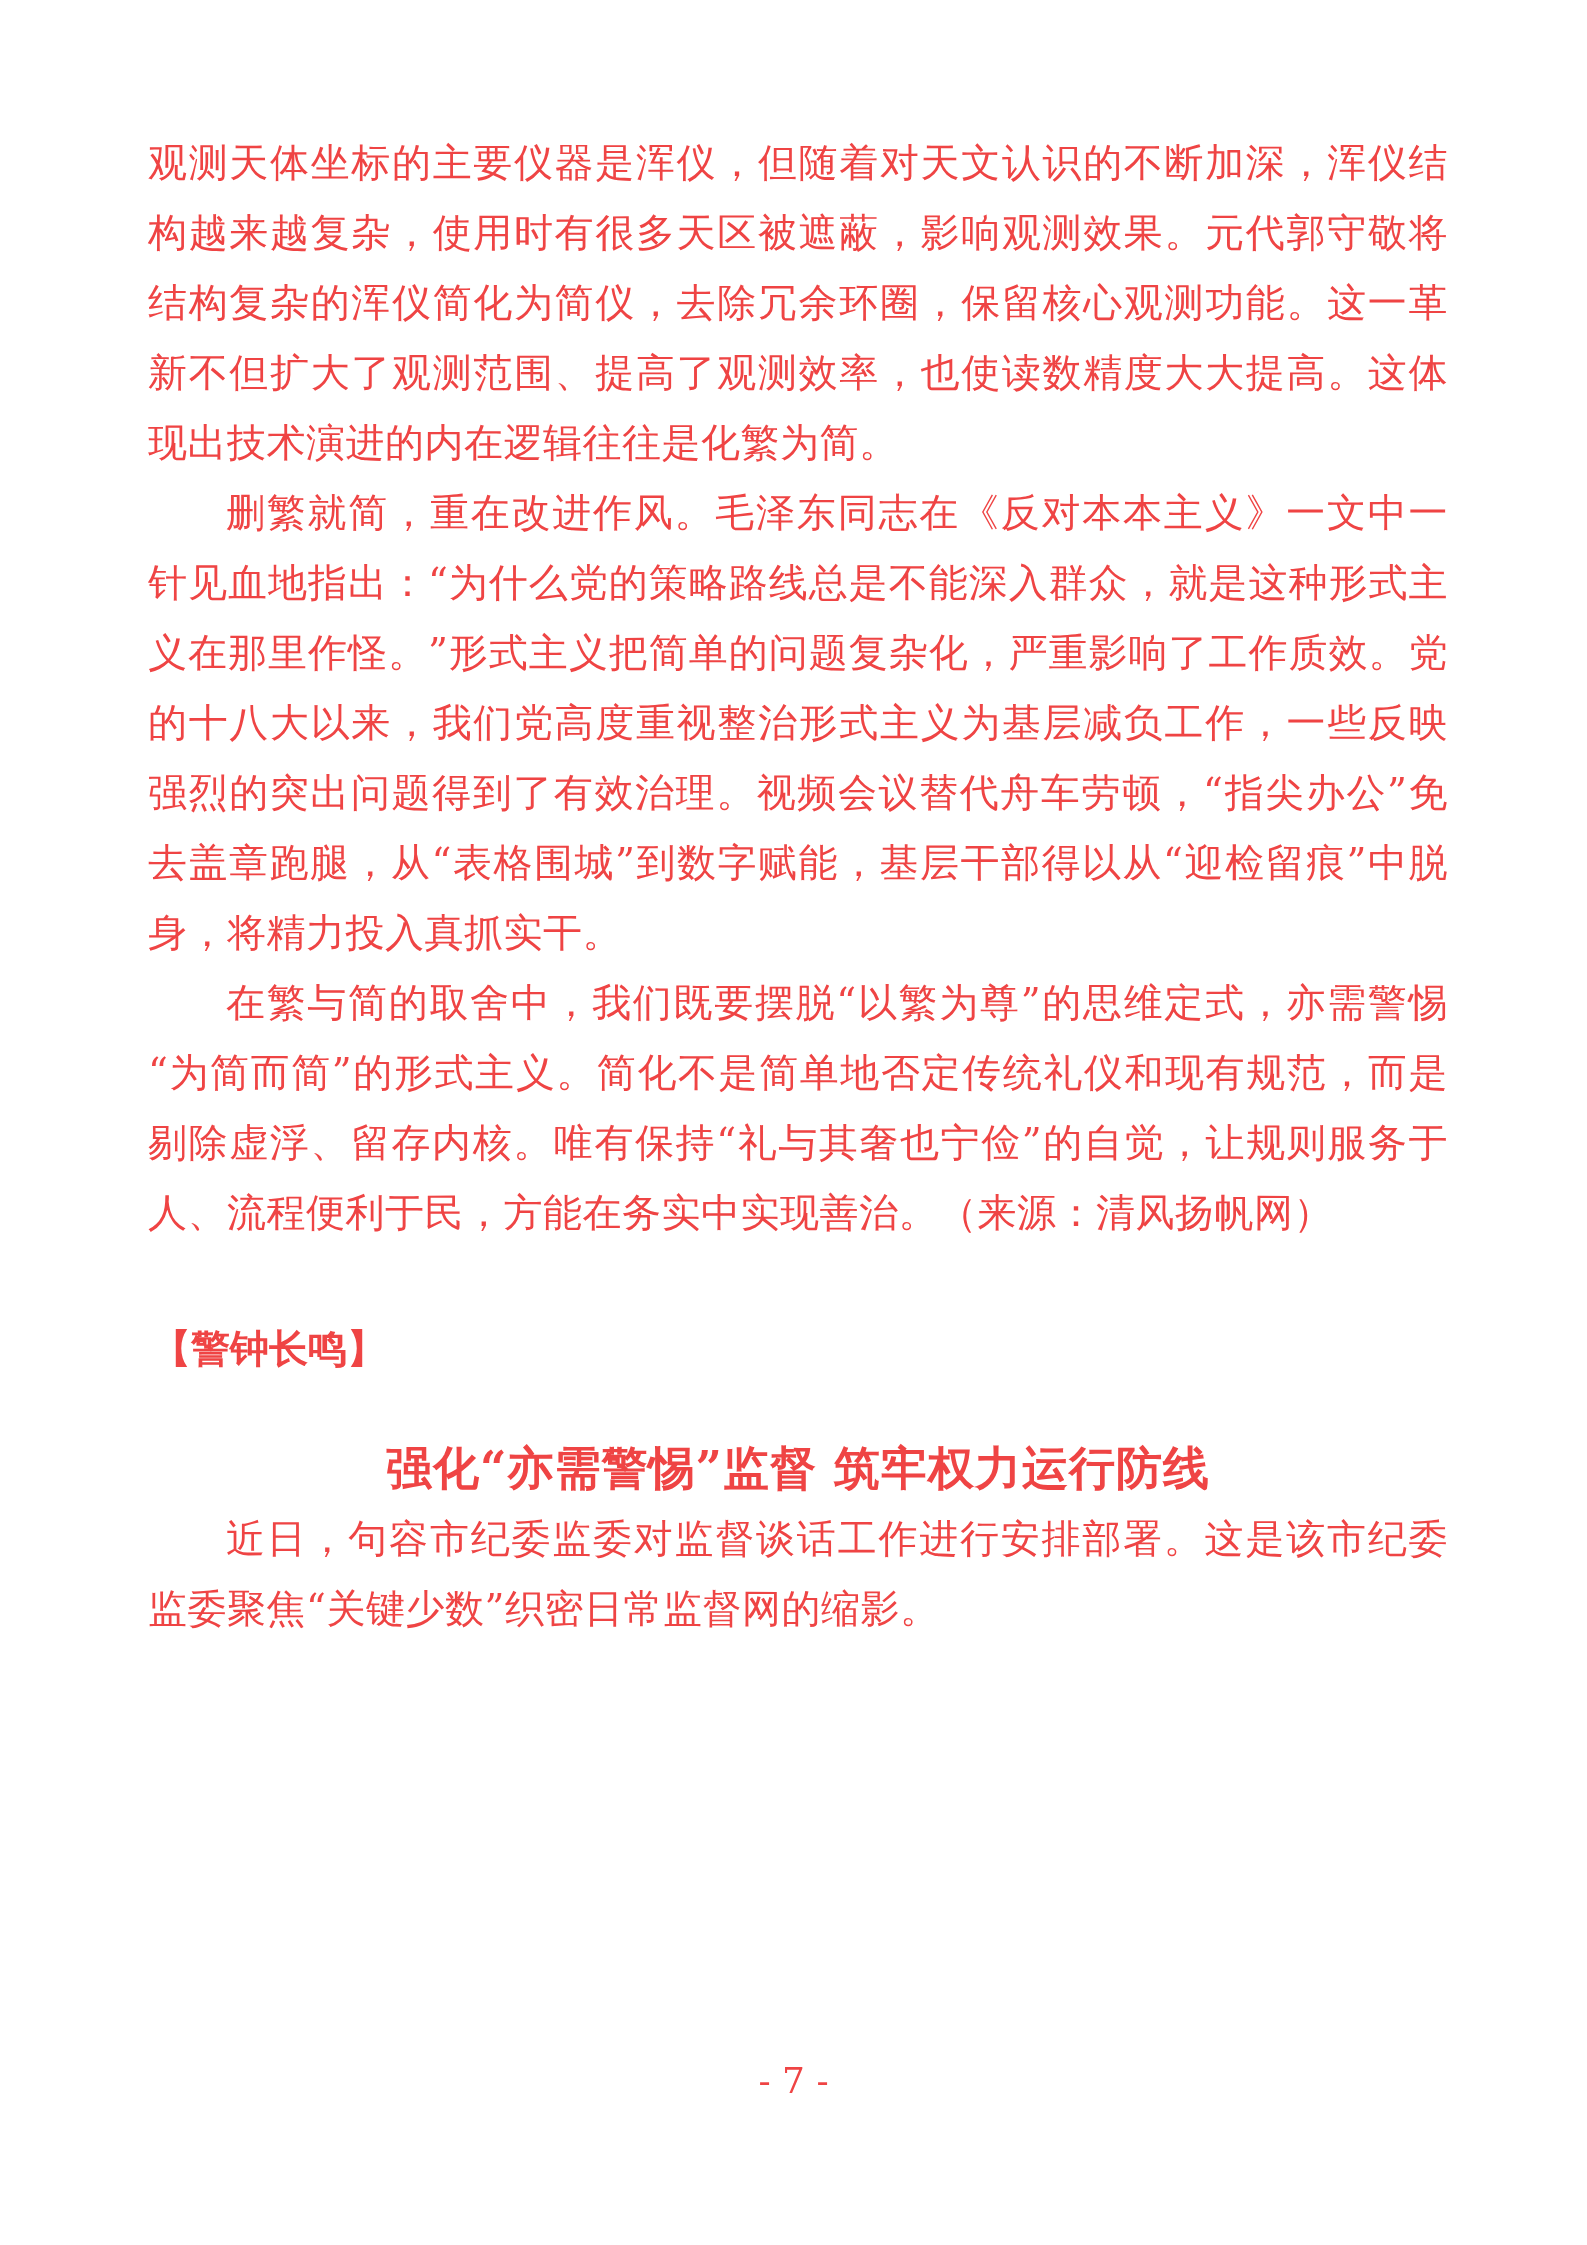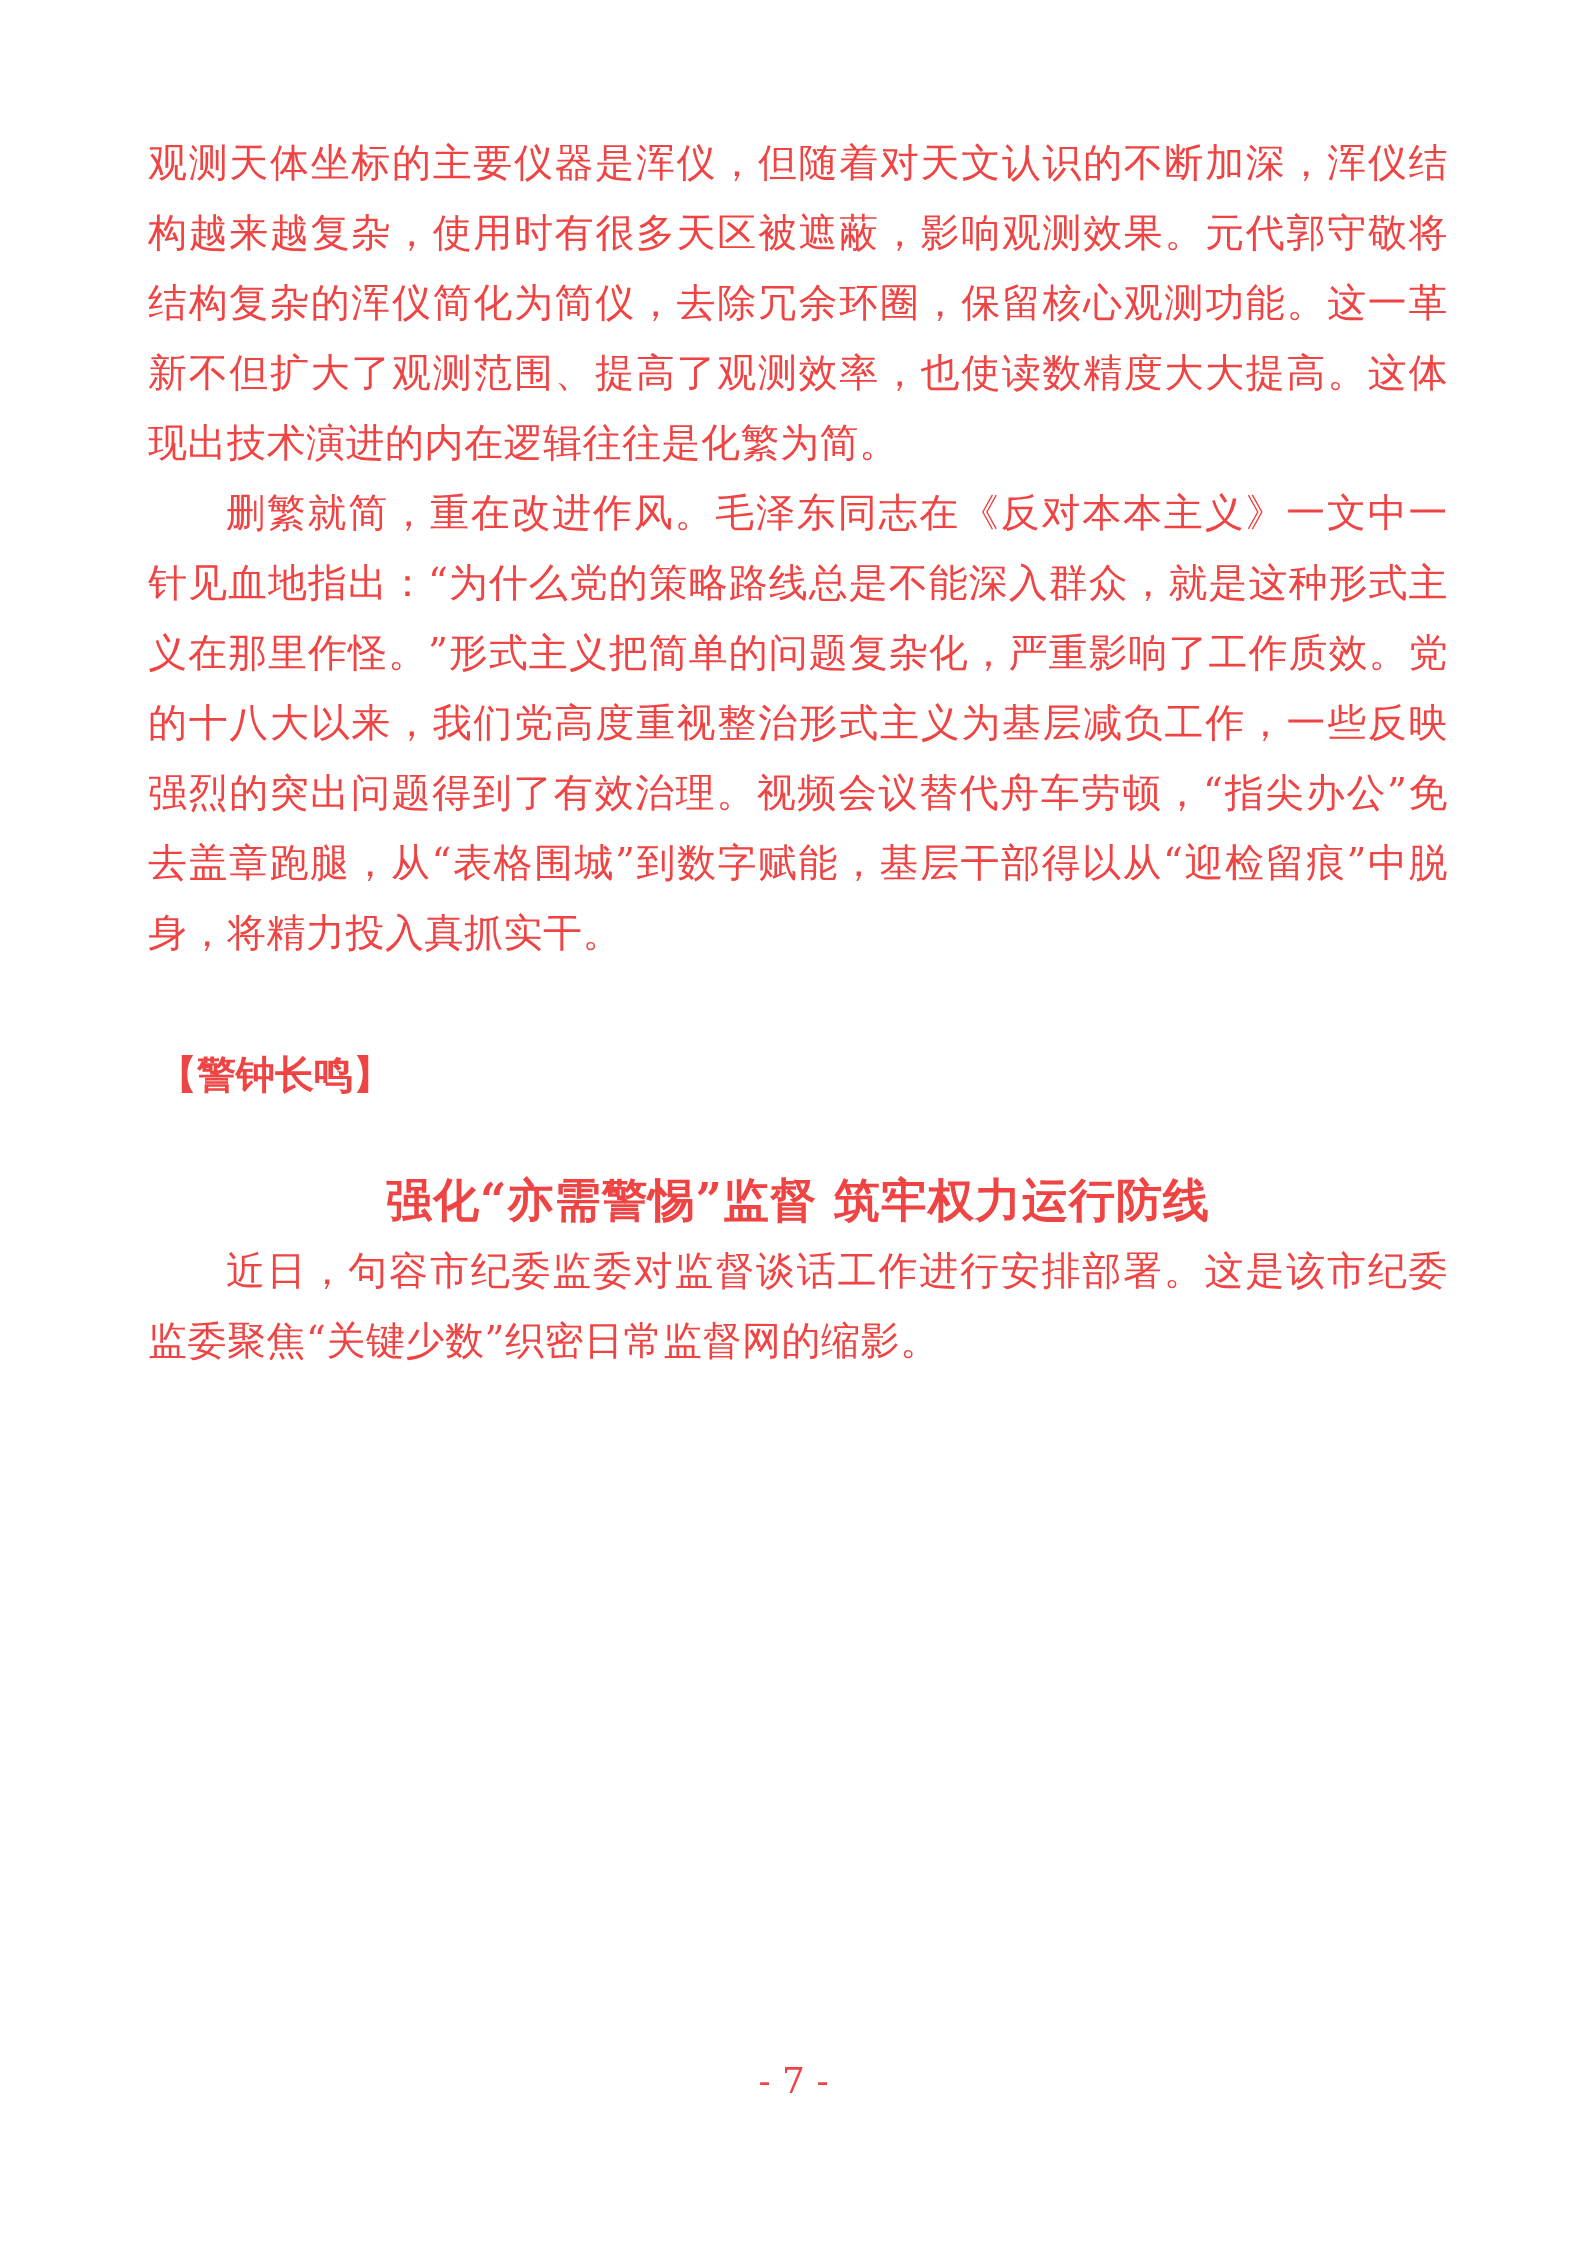--- a/index.html
+++ b/index.html
@@ -30,21 +30,21 @@
     line-height: 70px;
     text-align: justify;
     text-justify: inter-ideograph;
     letter-spacing: 0.5px;
     font-family: "DejaVu Serif", "Liberation Serif", serif;
   }
   p.indent {
     text-indent: 78px;
   }
   .section-label {
-    margin: 10px;
+    margin: 4px;
     font-size: 39px;
     line-height: 70px;
     font-weight: bold;
     font-family: "DejaVu Sans", "Liberation Sans", sans-serif;
   }
   .spacer-lg { height: 62px; }
   .spacer-md { height: 44px; }
   .article-title {
     margin: 0;
     font-size: 46px;
@@ -67,20 +67,21 @@
 </head>
 <body>
 
 <div class="page">
   <div class="content">
 
     <p class="body-text">观测天体坐标的主要仪器是浑仪，但随着对天文认识的不断加深，浑仪结构越来越复杂，使用时有很多天区被遮蔽，影响观测效果。元代郭守敬将结构复杂的浑仪简化为简仪，去除冗余环圈，保留核心观测功能。这一革新不但扩大了观测范围、提高了观测效率，也使读数精度大大提高。这体现出技术演进的内在逻辑往往是化繁为简。</p>
 
     <p class="body-text indent">删繁就简，重在改进作风。毛泽东同志在《反对本本主义》一文中一针见血地指出：“为什么党的策略路线总是不能深入群众，就是这种形式主义在那里作怪。”形式主义把简单的问题复杂化，严重影响了工作质效。党的十八大以来，我们党高度重视整治形式主义为基层减负工作，一些反映强烈的突出问题得到了有效治理。视频会议替代舟车劳顿，“指尖办公”免去盖章跑腿，从“表格围城”到数字赋能，基层干部得以从“迎检留痕”中脱身，将精力投入真抓实干。</p>
 
+    <p class="body-text indent">在繁与简的取舍中，我们既要摆脱“以繁为尊”的思维定式，亦需警惕“为简而简”的形式主义。简化不是简单地否定传统礼仪和现有规范，而是剔除虚浮、留存内核。唯有保持“礼与其奢也宁俭”的自觉，让规则服务于人、流程便利于民，方能在务实中实现善治。（来源：清风扬帆网）</p>
 
     <div class="spacer-lg"></div>
 
     <p class="section-label">【警钟长鸣】</p>
 
     <div class="spacer-md"></div>
 
     <h1 class="article-title">强化“亦需警惕”监督 筑牢权力运行防线</h1>
 
     <p class="body-text indent">近日，句容市纪委监委对监督谈话工作进行安排部署。这是该市纪委监委聚焦“关键少数”织密日常监督网的缩影。</p>

